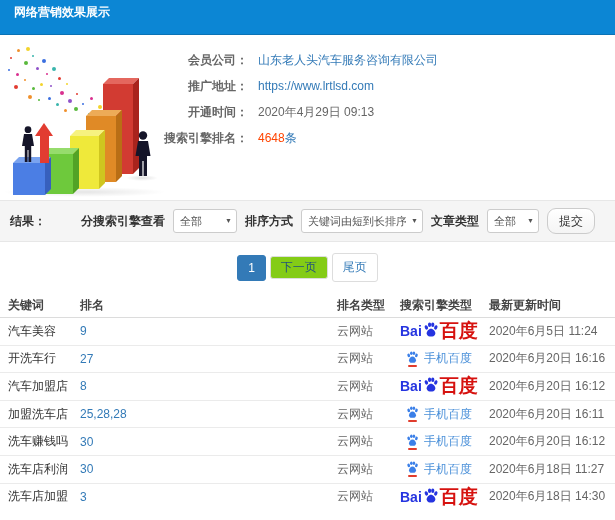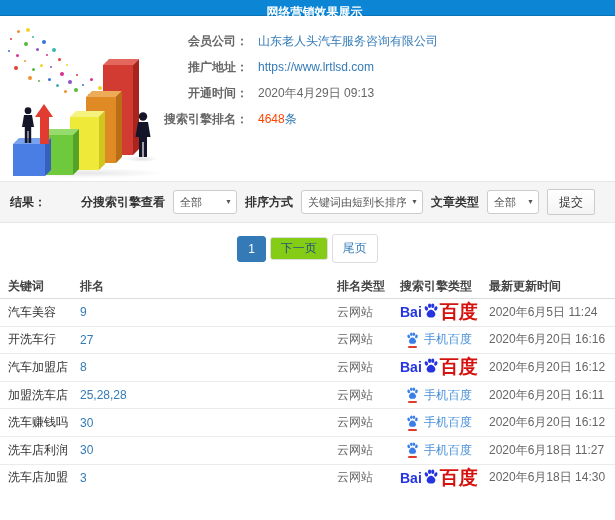--- a/index.html
+++ b/index.html
@@ -1,21 +1,21 @@
 <!DOCTYPE html>
 <html><head>
 <meta charset="utf-8">
 <style>
   html,body{margin:0;padding:0;width:615px;height:520px;overflow:hidden;background:#fff;
     font-family:"Liberation Sans","DejaVu Sans",sans-serif;}
   .page{position:relative;width:615px;height:520px;background:#fff;}
 
   
-  .topbar{height:16px;background:#0c86d4;border-bottom:1px solid #0a72b5;color:#fff;
-    font-size:12px;font-weight:bold;line-height:24px;padding-left:14px;box-sizing:border-box;text-align:center;}
+  .topbar{height:35px;background:#0c86d4;border-bottom:1px solid #0a72b5;color:#fff;
+    font-size:12px;font-weight:bold;line-height:24px;padding-left:14px;box-sizing:border-box;}
 
   
   .info{position:relative;height:165px;background:#fff;}
   .info-rows{position:absolute;left:148px;top:12px;}
   .info-row{height:26px;display:flex;align-items:center;font-size:12px;}
   .info-label{width:100px;text-align:right;color:#666;font-weight:bold;}
   .info-value{margin-left:10px;color:#337ab7;text-decoration:none;text-align:right;}
   .info-plain{margin-left:10px;color:#666;}
   .rank-num{margin-left:10px;color:#ff4400;}
   .rank-unit{color:#337ab7;text-decoration:none;}
@@ -51,21 +51,21 @@
   .result-label{position:absolute;left:10px;font-size:12px;font-weight:bold;color:#333;}
   .controls{margin-left:auto;display:flex;align-items:center;gap:8px;padding-right:20px;}
   .ctl-label{font-size:12px;font-weight:bold;color:#333;white-space:nowrap;}
   .sel-wrap{position:relative;display:inline-block;}
   .sel-wrap::after{content:"▼";position:absolute;right:5px;top:8px;font-size:7px;color:#555;pointer-events:none;}
   select{appearance:none;-webkit-appearance:none;-moz-appearance:none;height:24px;border:1px solid #ccc;
     border-radius:3px;background:#fff;font-size:11px;color:#555;padding:0 16px 0 6px;
     font-family:"Liberation Sans","DejaVu Sans",sans-serif;}
   .w1{width:64px;}.w2{width:122px;}.w3{width:52px;}
   .submit-btn{height:26px;padding:0 11px;background:linear-gradient(#fff,#f4f4f4);border:1px solid #ccc;
-    border-radius:2px;font-size:12px;color:#333;cursor:pointer;
+    border-radius:9px;font-size:12px;color:#333;cursor:pointer;
     font-family:"Liberation Sans","DejaVu Sans",sans-serif;}
 
   
   .pager{height:51px;display:flex;align-items:center;justify-content:center;gap:4px;}
   .pager a{text-decoration:none;font-size:12px;border-radius:3px;display:inline-block;}
   .page-cur{padding:5px 10px;background:#337ab7;border:1px solid #337ab7;color:#fff;}
   .page-next{padding:2px 10px;background:#84cc16;border:1px solid #ddd;color:#23527c;}
   .page-last{padding:5px 10px;background:#fff;border:1px solid #ddd;color:#337ab7;}
 
   

